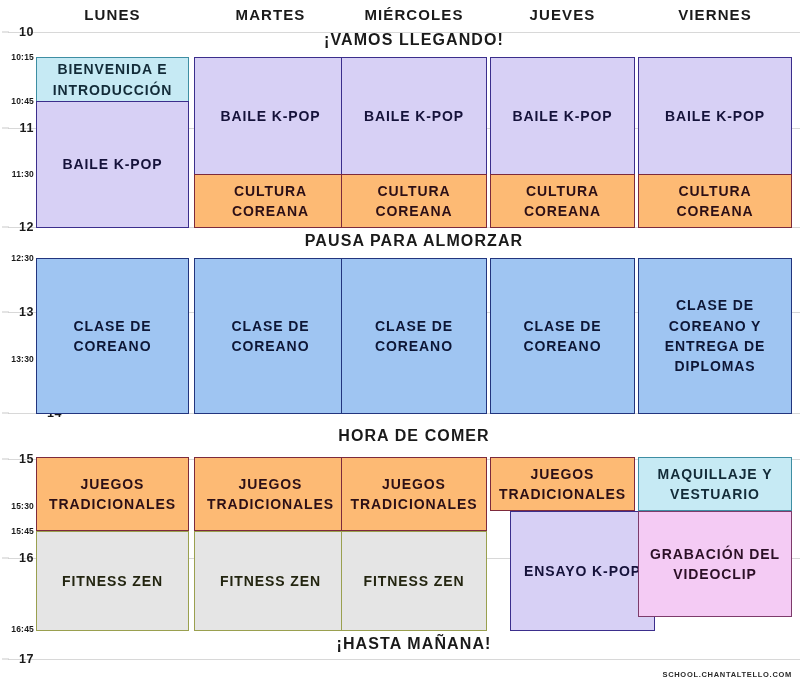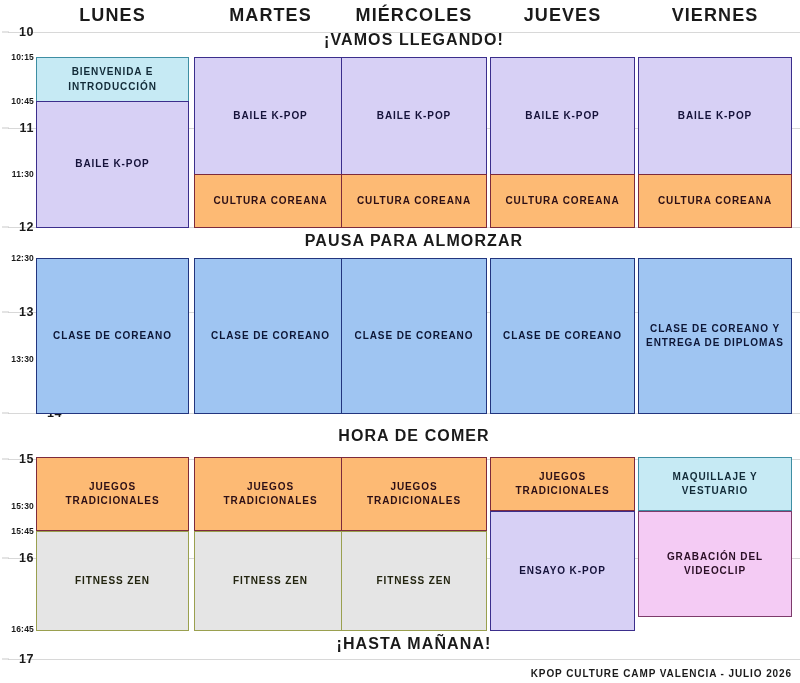--- a/index.html
+++ b/index.html
@@ -15,21 +15,21 @@
     position:absolute;left:0;top:0;width:800px;height:683px;
   }
 
   
   .day-header{
     position:absolute;
     top:5px;
     height:20px;
     line-height:20px;
     text-align:center;
-    font-size:18px;
+    font-size:15px;
     font-weight:bold;
     letter-spacing:1.1px;
     color:#1a1a1a;
   }
 
   
   .gridline{
     position:absolute;
     left:8px;right:0;
     height:1px;
@@ -67,21 +67,21 @@
 
   
   .event{
     position:absolute;
     box-sizing:border-box;
     border:1.5px solid #333;
     display:flex;
     align-items:center;
     justify-content:center;
     text-align:center;
-    font-size:10px;
+    font-size:14px;
     font-weight:bold;
     letter-spacing:0.9px;
     line-height:1.45;
     color:#14143c;
     padding:2px 5px;
     word-break:break-word;
   }
 
   
   .c-cyan  {background:#c6eaf4;border-color:#3e8ea3;color:#122b38;}
@@ -231,34 +231,34 @@
       </div>
       <div class="event c-pink" style="left: 341px; top: 457px; width: 146px; height: 74px;">
         <span>JUEGOS TRADICIONALES</span>
       </div>
       <div class="event c-cream" style="left: 341px; top: 531px; width: 146px; height: 100px;">
         <span>FITNESS ZEN</span>
       </div>
       <div class="event c-pink" style="left: 490px; top: 457px; width: 145px; height: 54px;">
         <span>JUEGOS TRADICIONALES</span>
       </div>
-      <div class="event c-purple" style="left: 490px; top: 511px; width: 145px; height: 120px;">
+      <div class="event c-purple" style="left: 510px; top: 511px; width: 145px; height: 120px;">
         <span>ENSAYO K-POP</span>
       </div>
       <div class="event c-cyan" style="left: 638px; top: 457px; width: 154px; height: 54px;">
         <span>MAQUILLAJE Y VESTUARIO</span>
       </div>
       <div class="event c-magenta" style="left: 638px; top: 511px; width: 154px; height: 106px;">
         <span>GRABACIÓN DEL VIDEOCLIP</span>
       </div>
     </div>
 
   <div id="banners">
       <div class="banner" style="top: 40px;">¡VAMOS LLEGANDO!</div>
       <div class="banner" style="top: 241px;">PAUSA PARA ALMORZAR</div>
       <div class="banner" style="top: 436px;">HORA DE COMER</div>
       <div class="banner" style="top: 644px;">¡HASTA MAÑANA!</div>
     </div>
 
   <div id="footer">
-    <span class="f1">KPOP CULTURE CAMP VALENCIA - JULIO 2026</span>
+    <span class="f2">SCHOOL.CHANTALTELLO.COM</span>
   </div>
 </div>
 
 </body></html>

